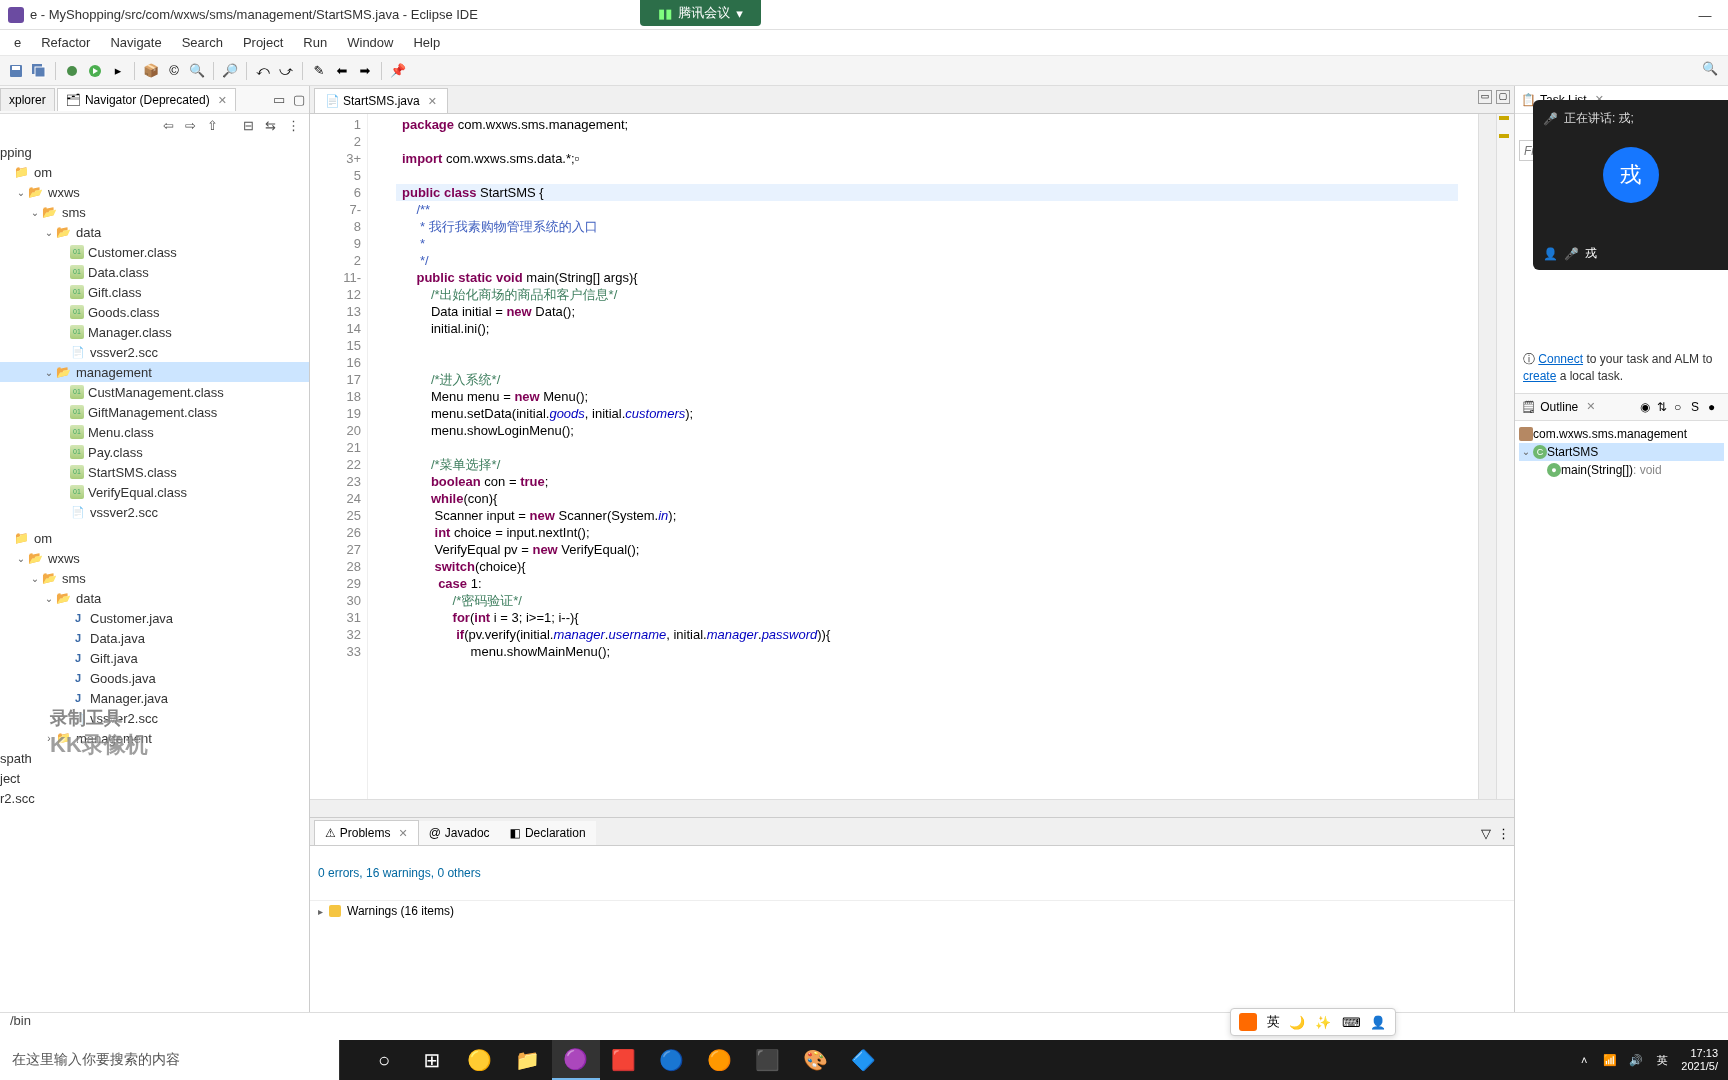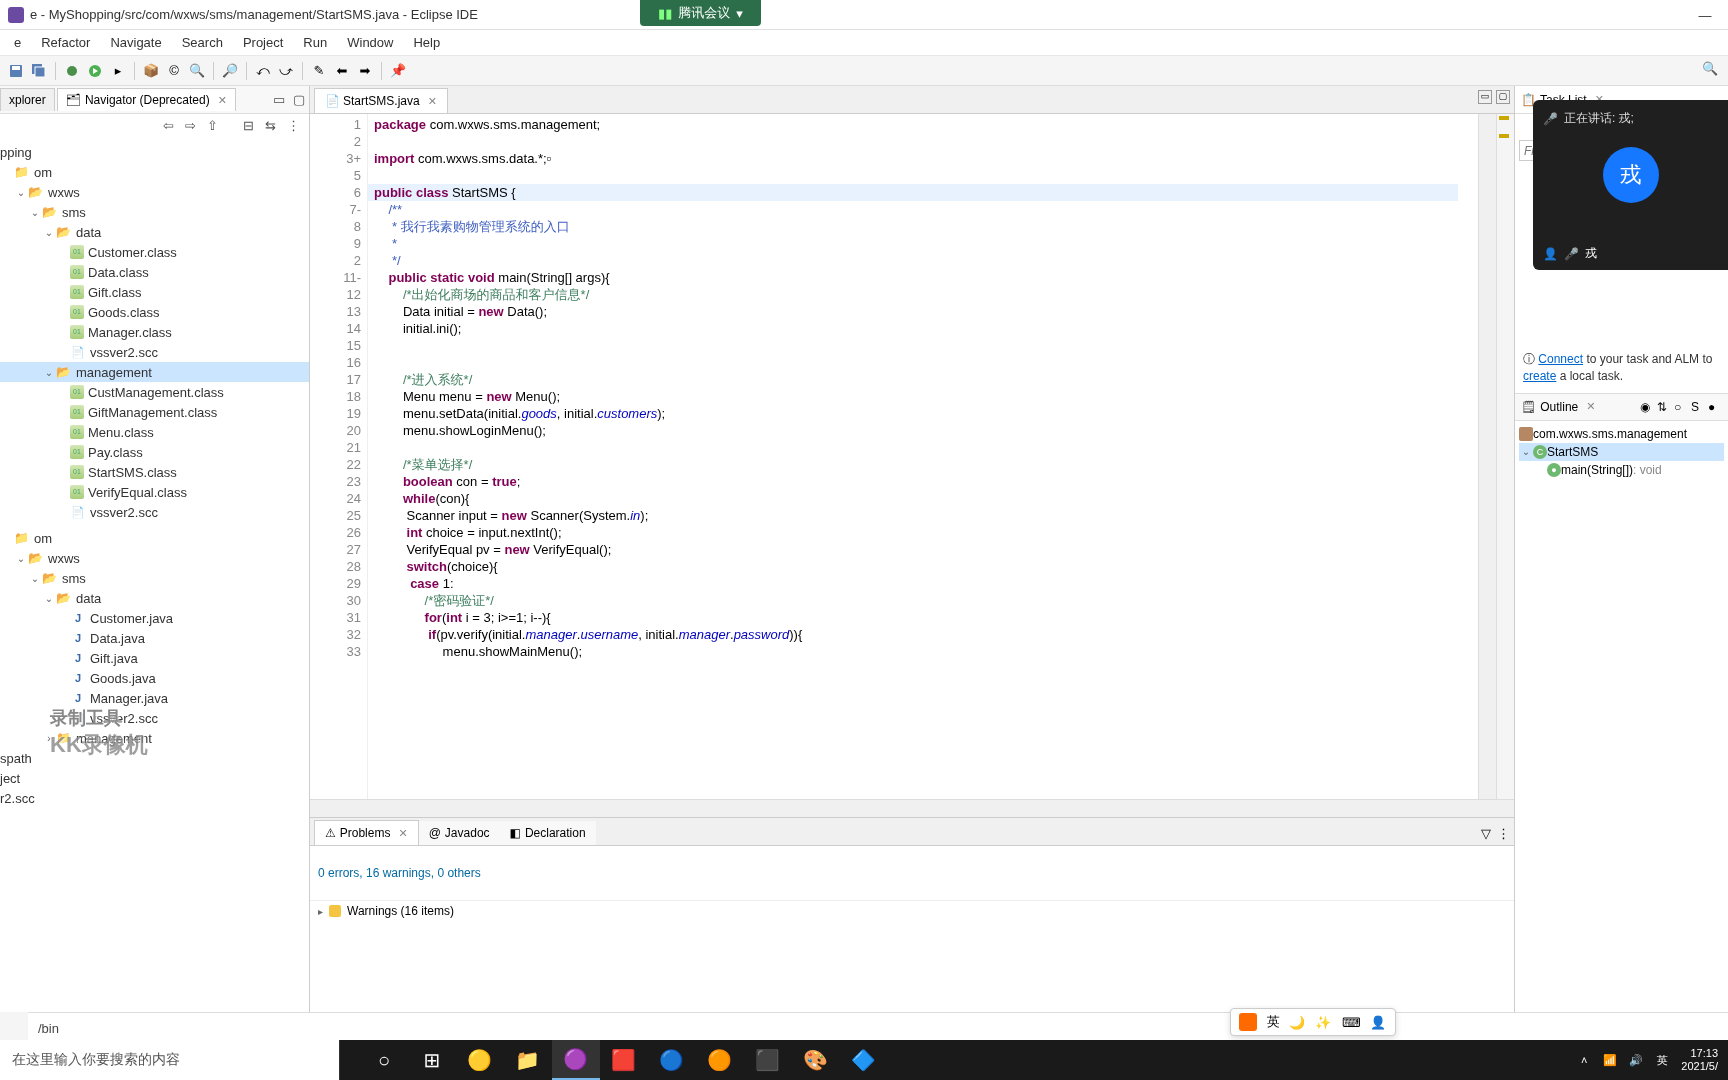--- a/index.html
+++ b/index.html
@@ -60,21 +60,21 @@
 .center-panel { flex: 1; display: flex; flex-direction: column; background: #fff; }
 .editor-tabs { height: 28px; display: flex; align-items: flex-end; background: #f0f0f0; border-bottom: 1px solid #ccc; padding: 0 4px; position: relative; }
 .editor-tab { padding: 5px 10px; background: #fff; border: 1px solid #ccc; border-bottom: none; font-size: 12px; display: flex; align-items: center; gap: 4px; }
 .editor-tab .tab-icon { width: 14px; height: 14px; }
 .editor-minmax { position: absolute; right: 4px; top: 4px; display: flex; gap: 4px; }
 .editor-minmax span { width: 14px; height: 14px; border: 1px solid #999; font-size: 9px; text-align: center; }
 
 .editor-area { flex: 1; display: flex; overflow: hidden; position: relative; }
 .gutter { width: 44px; background: #fff; border-right: 1px solid #eee; text-align: right; padding: 2px 6px 2px 2px; color: #888; font-family: Consolas, monospace; font-size: 13px; line-height: 17px; }
 .gutter-markers { width: 14px; background: #fff; }
-.code { flex: 1; font-family: Consolas, monospace; font-size: 13px; line-height: 17px; padding: 2px 6px; white-space: pre; overflow: auto; position: relative; }
+.code { flex: 1; font-family: Consolas, monospace; font-size: 13px; line-height: 17px; padding: 2px 6px; white-space: pre; overflow: auto; position: relative; margin-left: 28px; }
 .line-highlight { position: absolute; left: 0; right: 20px; top: 0; height: 17px; background: #e8f2fe; z-index: 0; }
 .code-line { position: relative; z-index: 1; }
 .kw { color: #7f0055; font-weight: bold; }
 .com { color: #3f7f5f; }
 .jdoc { color: #3f5fbf; }
 .field { color: #0000c0; font-style: italic; }
 .overview-ruler { width: 18px; background: #f5f5f5; border-left: 1px solid #ddd; position: relative; }
 .ruler-mark { position: absolute; left: 2px; width: 10px; height: 4px; background: #c9a800; }
 .scrollbar-v { width: 18px; background: #f0f0f0; border-left: 1px solid #ddd; }
 .hscroll { height: 18px; background: #f0f0f0; border-top: 1px solid #ddd; }
@@ -119,21 +119,21 @@
 .retn { color: #888; }
 
 
 .meeting-overlay { position: absolute; right: 0; top: 100px; width: 195px; height: 170px; background: #1f1f1f; color: #fff; border-radius: 6px 0 0 6px; padding: 10px; z-index: 100; }
 .meeting-top { font-size: 12px; color: #ddd; display: flex; align-items: center; gap: 6px; }
 .meeting-avatar { width: 56px; height: 56px; background: #1677ff; border-radius: 50%; display: flex; align-items: center; justify-content: center; font-size: 22px; color: #fff; margin: 20px auto; }
 .meeting-bottom { position: absolute; bottom: 8px; left: 10px; font-size: 12px; display: flex; align-items: center; gap: 6px; }
 .mic-icon::before { content: "🎤"; font-size: 12px; }
 
 
-.path-bar { height: 28px; background: #fff; border-top: 1px solid #ddd; padding: 8px 10px; font-size: 13px; color: #444; margin-left: 28px; }
+.path-bar { height: 28px; background: #fff; border-top: 1px solid #ddd; padding: 0 10px; font-size: 13px; color: #444; }
 
 
 .taskbar { position: absolute; bottom: 0; left: 0; right: 0; height: 40px; background: #1a1a1a; display: flex; align-items: center; }
 .search-box { width: 340px; height: 40px; background: #fff; display: flex; align-items: center; padding: 0 12px; font-size: 14px; color: #555; border-right: 1px solid #333; }
 .task-icons { display: flex; align-items: center; gap: 0; margin-left: 20px; }
 .task-icon { width: 48px; height: 40px; display: flex; align-items: center; justify-content: center; font-size: 20px; }
 .task-icon.active { border-bottom: 2px solid #76b9ed; background: #333; }
 .tray { margin-left: auto; display: flex; align-items: center; gap: 10px; padding: 0 10px; color: #fff; font-size: 11px; }
 .tray-group { display: flex; align-items: center; gap: 8px; }
 .tray-icon { width: 18px; height: 18px; display: flex; align-items: center; justify-content: center; }

